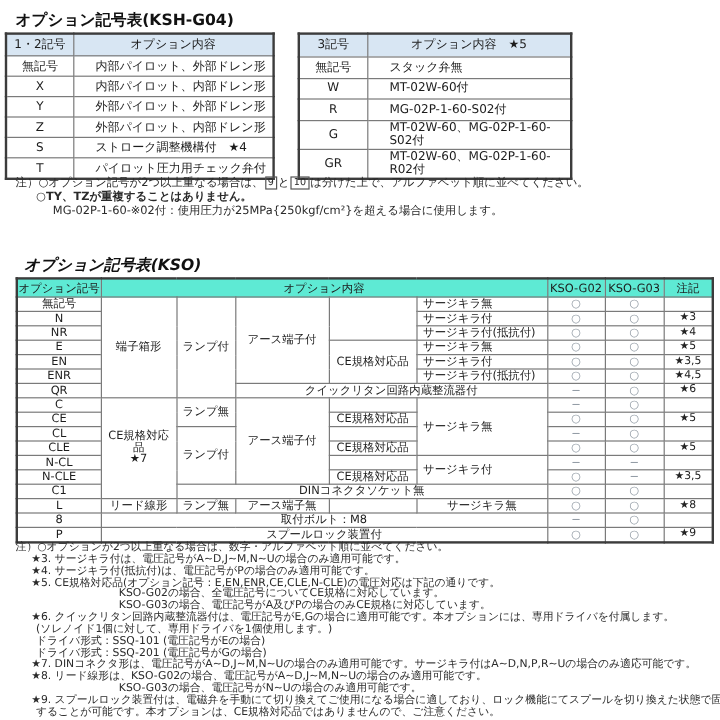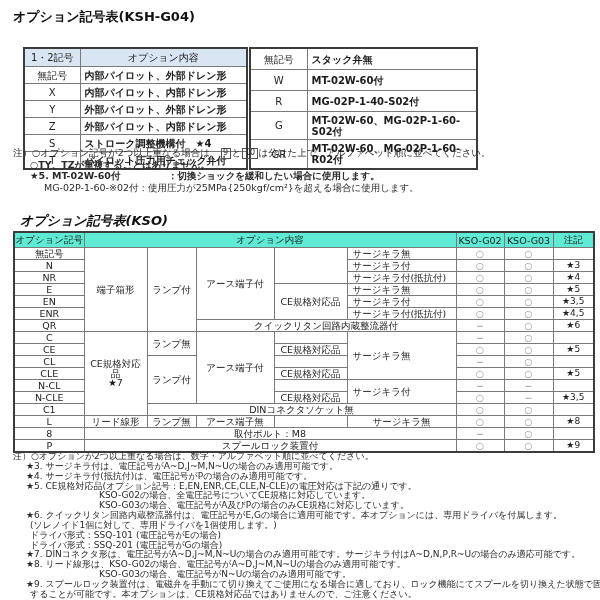--- a/index.html
+++ b/index.html
@@ -1,29 +1,29 @@
 <!DOCTYPE html>
 <html><head>
 <meta charset="utf-8">
 <style>
   html,body{margin:0;padding:0;background:#fff;}
   .page{position:relative;width:600px;height:600px;background:#ffffff;overflow:hidden;
         font-family:"DejaVu Sans","Liberation Sans",sans-serif;color:#1c1c1c;}
   .ttl{position:absolute;font-size:13px;font-weight:bold;color:#111;}
   #ttl1{left:13px;top:8px;}
   #ttl2{left:20px;top:212px;font-style:italic;}
-  .toptables{position:absolute;left:23px;top:27px;display:flex;gap:1px;margin-top:20px;}
+  .toptables{position:absolute;left:4px;top:27px;display:flex;gap:19px;}
   table{border-collapse:collapse;table-layout:fixed;background:#fff;}
   
   .small{border:2px solid #3c3c3c;}
   .small th,.small td{border:1px solid #7a7a7a;font-size:10px;padding:0;line-height:1.1;}
   .small th{background:#d8e6f3;font-weight:normal;height:17px;}
   .small td{height:16px;}
   .small .code{text-align:center;}
-  .small .cont{text-align:left;padding-left:4px;font-weight:bold;}
+  .small .cont{text-align:left;padding-left:18px;}
   
   .kso{position:absolute;left:13px;top:231px;border:2px solid #3c3c3c;}
   .kso th{background:#5eead4;font-weight:normal;font-size:9.5px;height:14px;padding:0;border:1px solid #7a7a7a;}
   .kso td{border:1px solid #7a7a7a;font-size:9.5px;height:11px;line-height:1.05;padding:0 2px;text-align:center;}
   .kso .sl{text-align:left;padding-left:5px;}
   .kso .ci{color:#8a949e;font-size:9.5px;}
   .kso .nt{font-size:9px;color:#222;}
   .kso .empty{background:#fff;}
   
   .notes{position:absolute;color:#2a2a2a;}
@@ -83,48 +83,51 @@
           </tr>
     </tbody>
       </table>
 
     <table class="small">
       <colgroup>
           <col style="width:57px">
           <col style="width:170px">
         </colgroup>
       <tbody>
+          <tr>
+        <th>3記号</th>
+        <th>オプション内容　★5</th>
+      </tr>
       <tr>
             <td class="code">無記号</td>
             <td class="cont">スタック弁無</td>
           </tr>
       <tr>
             <td class="code">W</td>
             <td class="cont">MT-02W-60付</td>
           </tr>
       <tr>
             <td class="code">R</td>
-            <td class="cont">MG-02P-1-40-S02付</td>
+            <td class="cont">MG-02P-1-60-S02付</td>
           </tr>
       <tr>
             <td class="code">G</td>
             <td class="cont">MT-02W-60、MG-02P-1-60-S02付</td>
           </tr>
       <tr>
             <td class="code">GR</td>
             <td class="cont">MT-02W-60、MG-02P-1-60-R02付</td>
           </tr>
     </tbody>
       </table>
   </div>
 
   <div class="notes n1">
     <div class="nl"><span>注）○オプション記号が2つ以上重なる場合は、</span><span class="boxnum">9</span><span>と</span><span class="boxnum">10</span><span>は分けた上で、アルファベット順に並べてください。</span></div>
     <div class="nl i1">○TY、TZが重複することはありません。</div>
-    <div class="nl i1">★5. MT-02W-60付　　　　　：切換ショックを緩和したい場合に使用します。</div>
     <div class="nl i2">MG-02P-1-60-※02付：使用圧力が25MPa{250kgf/cm²}を超える場合に使用します。</div>
   </div>
 
   <div class="ttl" id="ttl2">オプション記号表(KSO)</div>
 
   <table class="kso">
     <colgroup>
       <col style="width:70px">
         <col style="width:63px">
         <col style="width:49px">

